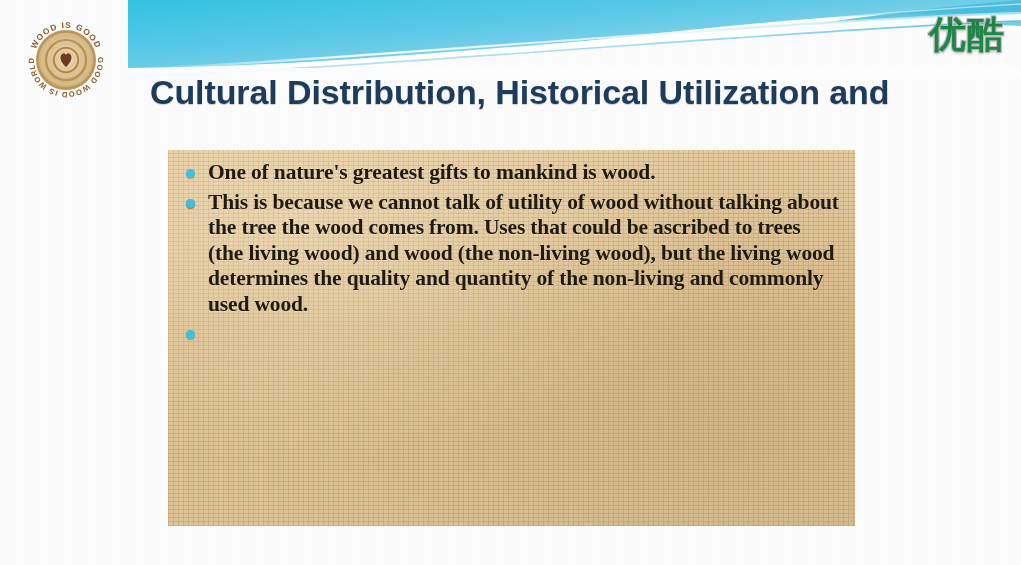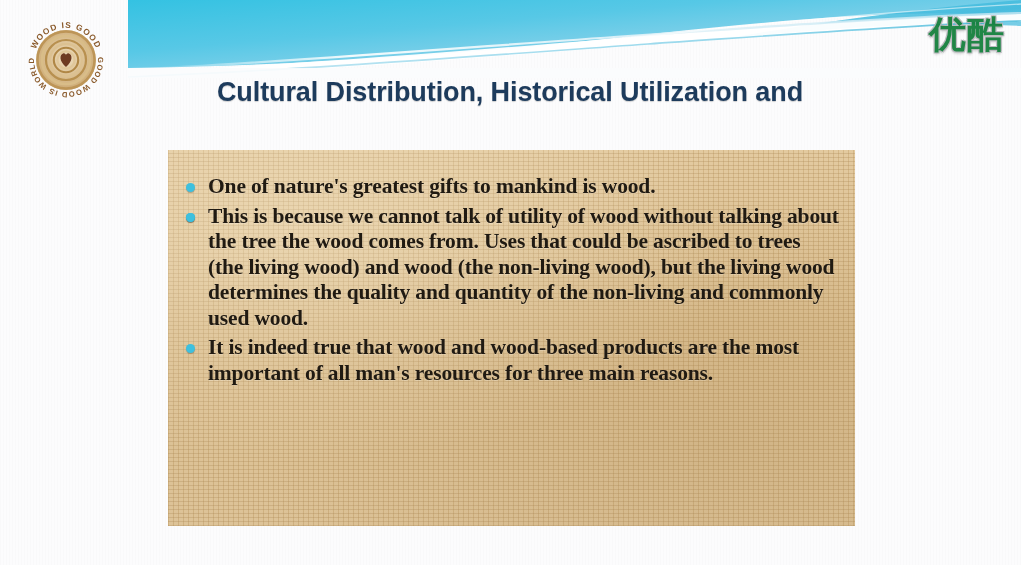--- a/index.html
+++ b/index.html
@@ -85,21 +85,21 @@
   
   #title {
     position: absolute;
     left: 150px;
     top: 72px;
     width: 720px;
     text-align: center;
     color: #1d3b5c;
     font-family: "Liberation Sans", sans-serif;
     font-weight: 700;
-    font-size: 27px;
+    font-size: 34px;
     line-height: 40px;
     letter-spacing: -0.1px;
     text-shadow: 0 1px 1px rgba(0,0,0,0.18);
   }
   #title .line { display: block; white-space: nowrap; }
 
   
   #content-box {
     position: absolute;
     left: 168px;
@@ -125,21 +125,21 @@
     background:
       radial-gradient(ellipse at 18% 22%, rgba(255,245,220,0.35), rgba(255,255,255,0) 55%),
       radial-gradient(ellipse at 82% 78%, rgba(160,124,70,0.18), rgba(255,255,255,0) 60%);
     pointer-events: none;
   }
 
   #bullet-list {
     position: relative;
     list-style: none;
     margin: 0;
-    padding: 24px 14px 0 10px;
+    padding: 10px 14px 0 10px;
   }
   .bullet-item {
     position: relative;
     padding-left: 30px;
     margin: 0 0 4px 0;
     color: #201a12;
     font-family: "Liberation Serif", serif;
     font-weight: 700;
     font-size: 21.5px;
     line-height: 25.5px;
@@ -249,18 +249,17 @@
       </li>
       <li class="bullet-item">
         <span class="dot"></span>
       </li>
       <li class="bullet-item">
         <span class="dot"></span>
         <span>This is because we cannot talk of utility of wood without talking about the tree the wood comes from. Uses that could be ascribed to trees (the living wood) and wood (the non-living wood), but the living wood determines the quality and quantity of the non-living and commonly used wood.</span>
       </li>
       <li class="bullet-item">
         <span class="dot"></span>
-        <span>It is indeed true that wood and wood-based products are the most important of all man's resources for three main reasons.</span>
       </li>
     </ul>
   </div>
 
 </div>
 
 </body></html>

